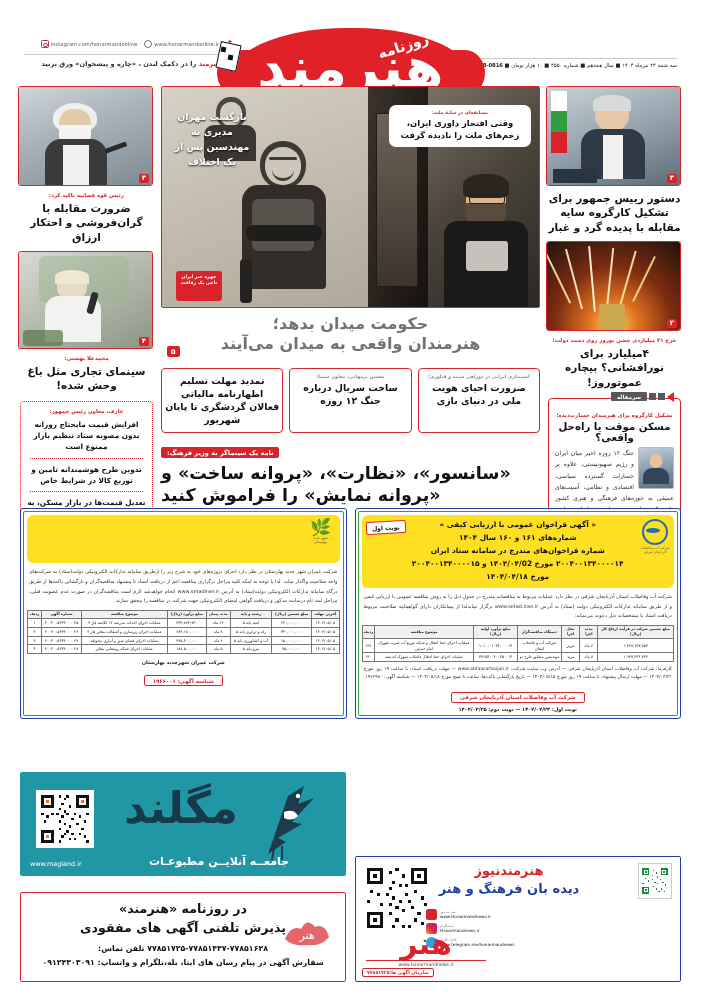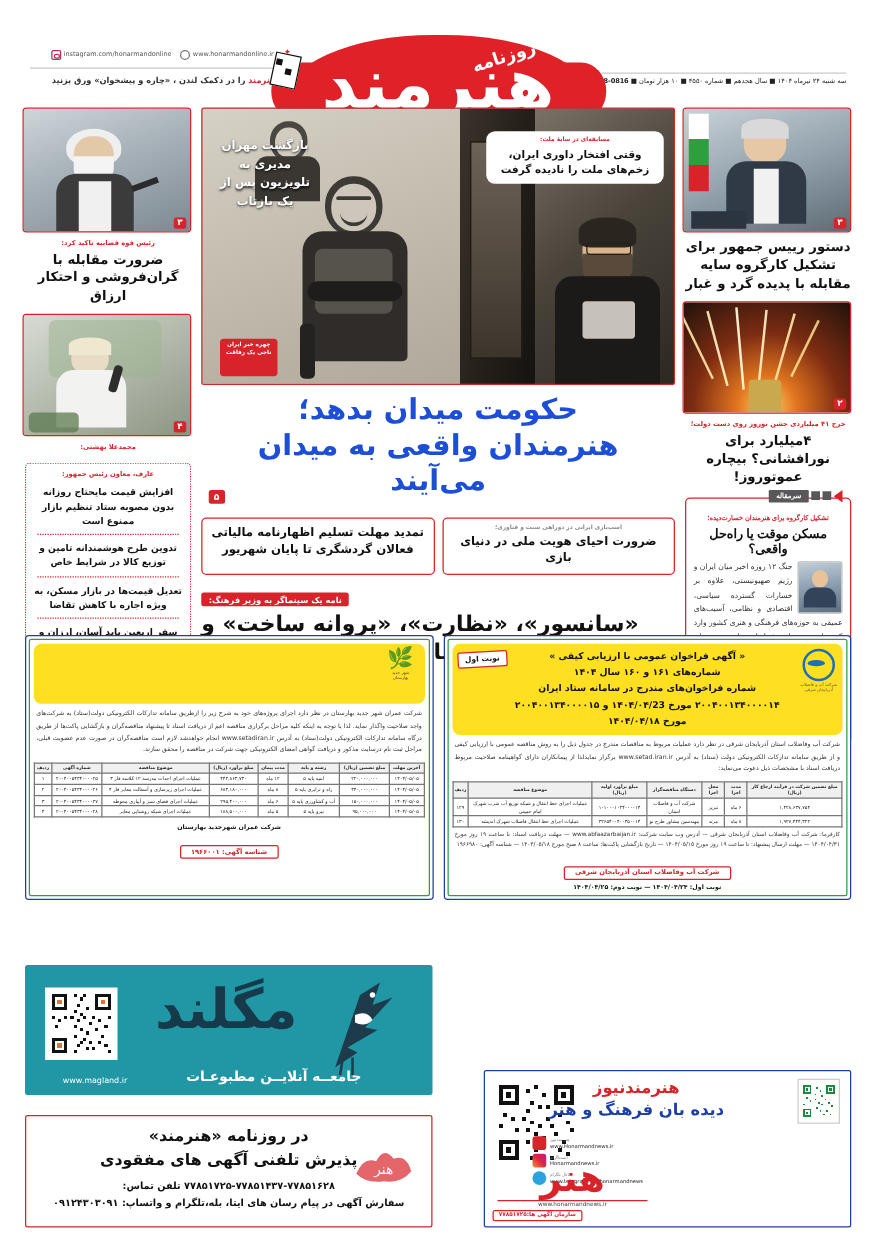--- a/index.html
+++ b/index.html
@@ -66,21 +66,21 @@
 
   .kicker{font-size:5.4px;color:#d8232a;text-align:center;font-weight:bold;margin-top:5px;line-height:1.5;}
   .sidehead{font-size:10.6px;font-weight:bold;text-align:center;line-height:1.35;margin-top:2px;color:#111;}
 
   .dotbox{border:1.4px dotted #d8232a;border-radius:4px;margin-top:8px;padding:5px 5px 6px;}
   .dotbox .kicker{margin-top:0;}
   .dotitem{font-size:7.3px;font-weight:bold;text-align:center;line-height:1.55;color:#111;padding:4px 1px;}
   .dotsep{height:0;border-top:1.2px dotted #d8232a;margin:1px 4px;}
 
   
-  .editorial{border:1.4px solid #d8232a;border-radius:4px;margin-top:9px;padding:12px 6px 6px;position:relative;font-family:Liberation Serif, serif;}
+  .editorial{border:1.4px solid #d8232a;border-radius:4px;margin-top:9px;padding:12px 6px 6px;position:relative;}
   .edit-tab{position:absolute;right:6px;top:-7px;display:flex;align-items:center;gap:2px;direction:rtl;}
   .edit-tab .lbl{background:#58585a;color:#fff;font-size:5.6px;font-weight:bold;padding:1.5px 6px;border-radius:1px;}
   .edit-tab .sq{width:7px;height:7px;background:#58585a;}
   .edit-tab .arrow{width:0;height:0;border-top:5px solid transparent;border-bottom:5px solid transparent;
                    border-right:7px solid #d8232a;}
   .edit-kick{font-size:5.4px;color:#d8232a;font-weight:bold;text-align:center;line-height:1.5;}
   .edit-title{font-size:10.2px;font-weight:bold;text-align:center;margin:2px 0 4px;color:#111;}
   .edit-body{font-size:6.1px;line-height:1.85;text-align:justify;color:#333;}
   .edit-avatar{float:right;width:34px;height:40px;margin:0 0 2px 4px;
                background:linear-gradient(170deg,#c3ced8 0%,#8ea2b4 45%,#5d6e80 100%);
@@ -135,21 +135,21 @@
              padding:5px 6px 6px;}
   .cap-right .kk{font-size:4.7px;color:#d8232a;font-weight:bold;text-align:center;}
   .cap-right .tt{font-size:8.4px;font-weight:bold;text-align:center;line-height:1.45;margin-top:2px;color:#111;}
   .mp-badge{position:absolute;left:14px;bottom:6px;width:46px;height:30px;background:#d8232a;border-radius:3px;
             color:#fff;font-size:4.6px;font-weight:bold;text-align:center;line-height:1.35;padding-top:3px;
             box-sizing:border-box;}
 
   .redbar{background:#d8232a;color:#fff;font-size:8.6px;font-weight:bold;text-align:center;
           padding:2.5px 4px;line-height:1.4;}
   .mainhead{position:relative;background:#fff;text-align:center;padding:6px 4px 7px;}
-  .mainhead .l1,.mainhead .l2{font-size:23px;font-weight:bold;line-height:1.24;color:#1d4ed8;letter-spacing:-0.4px;}
+  .mainhead .l1,.mainhead .l2{font-size:16px;font-weight:bold;line-height:1.24;color:#737373;letter-spacing:-0.4px;}
   .mainhead .pnum2{position:absolute;left:6px;bottom:4px;background:#d8232a;color:#fff;font-size:7.4px;
                    font-weight:bold;padding:1px 4px;border-radius:2px;}
 
   .trio{display:flex;gap:6px;margin-top:7px;}
   .trio .cell{flex:1;border:1.3px solid #d8232a;border-radius:4px;padding:4px 3px 5px;text-align:center;}
   .trio .kk{font-size:4.7px;color:#8a8a8a;font-weight:bold;line-height:1.5;}
   .trio .tt{font-size:9.4px;font-weight:bold;line-height:1.38;margin-top:2px;color:#111;}
 
   .letterbox{margin-top:7px;text-align:left;}
   .letterbox .tag{display:inline-block;background:#d8232a;color:#fff;font-size:6.6px;font-weight:bold;
@@ -187,31 +187,31 @@
 
   
   .magland{position:absolute;left:20px;top:772px;width:326px;height:104px;background:#2196a5;border-radius:2px;
            overflow:hidden;}
   .ml-bird{position:absolute;right:14px;top:10px;width:74px;height:80px;}
   .ml-word{position:absolute;left:86px;top:14px;width:150px;text-align:center;color:#173a4a;
            font-size:44px;font-weight:bold;line-height:44px;letter-spacing:-2px;}
   .ml-sub{position:absolute;right:22px;bottom:8px;width:210px;text-align:center;color:#fff;font-size:11px;
           font-weight:bold;letter-spacing:1px;}
   .ml-qr{position:absolute;left:16px;top:18px;width:58px;height:58px;background:#fff;padding:3px;box-sizing:border-box;}
-  .ml-url{position:absolute;left:21px;bottom:8px;width:70px;text-align:center;color:#fff;font-size:6.4px;
+  .ml-url{position:absolute;left:10px;bottom:8px;width:70px;text-align:left;color:#fff;font-size:6.4px;
           direction:ltr;}
 
   .lostbox{position:absolute;left:20px;top:892px;width:326px;height:90px;border:1.8px solid #d8232a;
            border-radius:2px;box-sizing:border-box;padding:7px 8px;}
   .lb-l1{font-size:12.6px;font-weight:bold;text-align:center;line-height:1.5;color:#111;}
   .lb-ph{font-size:7.8px;font-weight:bold;text-align:center;margin-top:6px;color:#111;}
   .lb-or{font-size:7.8px;font-weight:bold;text-align:center;margin-top:5px;color:#111;}
   .lb-stamp{position:absolute;right:12px;top:22px;width:52px;height:34px;opacity:.82;}
 
-  .newsbox{position:absolute;right:20px;top:856px;width:294px;height:126px;border:1.6px solid #1f3fa8;
+  .newsbox{position:absolute;right:20px;top:856px;width:326px;height:126px;border:1.6px solid #1f3fa8;
            border-radius:2px;box-sizing:border-box;background:#fff;padding:5px;}
   .nb-title{position:absolute;right:96px;top:6px;width:150px;text-align:center;}
   .nb-t1{font-size:13px;font-weight:bold;color:#d8232a;line-height:1.3;}
   .nb-t2{font-size:13px;font-weight:bold;color:#1f3fa8;line-height:1.35;}
   .nb-qr{position:absolute;left:8px;top:8px;width:66px;height:66px;background:#fff;}
   .nb-qr2{position:absolute;right:8px;top:6px;width:34px;height:36px;background:#fff;border:1px solid #ccc;
           box-sizing:border-box;padding:2px;}
   .nb-links{position:absolute;right:104px;top:52px;width:150px;direction:ltr;}
   .nb-link{display:flex;align-items:center;gap:3px;margin-bottom:3px;}
   .nb-ico{width:11px;height:11px;border-radius:2.5px;display:inline-block;flex:none;position:relative;}
@@ -287,20 +287,21 @@
       <div style="position:absolute;inset:0;background:linear-gradient(150deg,#d8dbd4 0%,#b6bdaf 45%,#8d9585 100%);"></div>
       <div style="position:absolute;left:20px;top:4px;width:90px;height:46px;background:#9bb38f;opacity:.5;border-radius:6px;"></div>
       <div style="position:absolute;left:38px;top:22px;width:30px;height:26px;background:#e8dcc4;border-radius:46%;"></div>
       <div style="position:absolute;left:36px;top:18px;width:34px;height:14px;background:#efe7cf;border-radius:46% 46% 0 0;"></div>
       <div style="position:absolute;left:26px;top:44px;width:56px;height:46px;background:#f2f2f0;border-radius:14px 14px 0 0;"></div>
       <div style="position:absolute;left:70px;top:40px;width:7px;height:22px;background:#2d2d2d;border-radius:3px;transform:rotate(16deg);"></div>
       <div style="position:absolute;left:4px;bottom:2px;width:40px;height:16px;background:#5c7a4e;border-radius:4px;opacity:.75;"></div>
       <div class="pnum">۴</div>
     </div>
     <div class="kicker">محمدعلا بهشتی:</div>
+    <div class="sidehead">سینمای تجاری مثل باغ وحش شده!</div>
 
     <div class="dotbox">
       <div class="kicker">عارف، معاون رئیس جمهور:</div>
       <div class="dotitem">افزایش قیمت مایحتاج روزانه بدون مصوبه ستاد تنظیم بازار ممنوع است</div>
       <div class="dotsep"></div>
       <div class="dotitem">تدوین طرح هوشمندانه تامین و توزیع کالا در شرایط خاص</div>
       <div class="dotsep"></div>
       <div class="dotitem">تعدیل قیمت‌ها در بازار مسکن، به ویژه اجاره با کاهش تقاضا</div>
       <div class="dotsep"></div>
       <div class="dotitem">سفر اربعین باید آسان، ارزان و ایمن برای زائران باشد</div>
@@ -382,21 +383,21 @@
       <div class="mp-right"></div>
       <div class="mp-figure">
         <span class="fig-head"></span>
         <span class="fig-hair"></span>
         <span class="fig-beard"></span>
         <span class="fig-glass"></span>
         <span class="fig-body"></span>
         <span class="fig-print"></span>
       </div>
 
-      <div class="cap-left">بازگشت مهران مدیری به تلویزیون پس از یک بازتاب</div>
+      <div class="cap-left">بازگشت مهران مدیری به مهندسین پس از یک اختلاف</div>
 
       <div class="cap-right">
         <div class="kk">مسابقه‌ای در سایهٔ ملت:</div>
         <div class="tt">وقتی افتخار داوری ایران، زخم‌های ملت را نادیده گرفت</div>
       </div>
 
       <div class="mp-badge">چهره خبر
 ایران ناجی
 یک رفاقت</div>
     </div>
@@ -405,20 +406,24 @@
     <div class="mainhead">
       <div class="l1">حکومت میدان بدهد؛</div>
       <div class="l2">هنرمندان واقعی به میدان می‌آیند</div>
       <span class="pnum2">۵</span>
     </div>
 
     <div class="trio">
       <div class="cell">
         <div class="kk">اسب‌بازی ایرانی در دوراهی سنت و فناوری؛</div>
         <div class="tt">ضرورت احیای هویت ملی در دنیای بازی</div>
+      </div>
+      <div class="cell">
+        <div class="kk">محسن برمهانی، معاون سیما:</div>
+        <div class="tt">ساخت سریال درباره جنگ ۱۲ روزه</div>
       </div>
       <div class="cell">
         <div class="tt">تمدید مهلت تسلیم اظهارنامه مالیاتی فعالان گردشگری تا پایان شهریور</div>
       </div>
     </div>
 
     <div class="letterbox">
       <span class="tag">نامه یک سینماگر به وزیر فرهنگ:</span>
       <div class="big">«سانسور»، «نظارت»، «پروانه ساخت» و «پروانه نمایش» را فراموش کنید</div>
     </div>
@@ -431,21 +436,21 @@
         <div class="ad-head">
           <div class="ad-logo">
             <div class="ring"></div>
             <div class="cap">شرکت آب و فاضلاب آذربایجان شرقی</div>
           </div>
           <div class="ad-flag">نوبت اول</div>
           <div class="txt">
             <div>« آگهی فراخوان عمومی با ارزیابی کیفی »</div>
             <div>شماره‌های ۱۶۱ و ۱۶۰  سال ۱۴۰۴</div>
             <div>شماره فراخوان‌های مندرج در سامانه ستاد ایران</div>
-            <div>۲۰۰۴۰۰۱۳۴۰۰۰۰۱۴ مورخ ۱۴۰۴/۰۴/23 و ۲۰۰۴۰۰۱۳۴۰۰۰۰۱۵</div>
+            <div>۲۰۰۴۰۰۱۳۴۰۰۰۰۱۴ مورخ ۱۴۰۴/۰۴/02 و ۲۰۰۴۰۰۱۳۴۰۰۰۰۱۵</div>
             <div>مورخ ۱۴۰۴/۰۴/۱۸</div>
           </div>
         </div>
         <div class="ad-body">شرکت آب وفاضلاب استان آذربایجان شرقی در نظر دارد عملیات مربوط به مناقصات مندرج در جدول ذیل را به روش مناقصه عمومی با ارزیابی کیفی و از طریق سامانه تدارکات الکترونیکی دولت (ستاد) به آدرس www.setad.iran.ir برگزار نمایدلذا از پیمانکاران دارای گواهینامه صلاحیت مربوط دریافت اسناد با مشخصات ذیل دعوت می‌نماید:</div>
         <table class="tnd">
           <thead>
               <tr>
             <th>مبلغ تضمین شرکت در فرآیند ارجاع کار (ریال)</th>
             <th>مدت اجرا</th>
             <th>محل اجرا</th>

